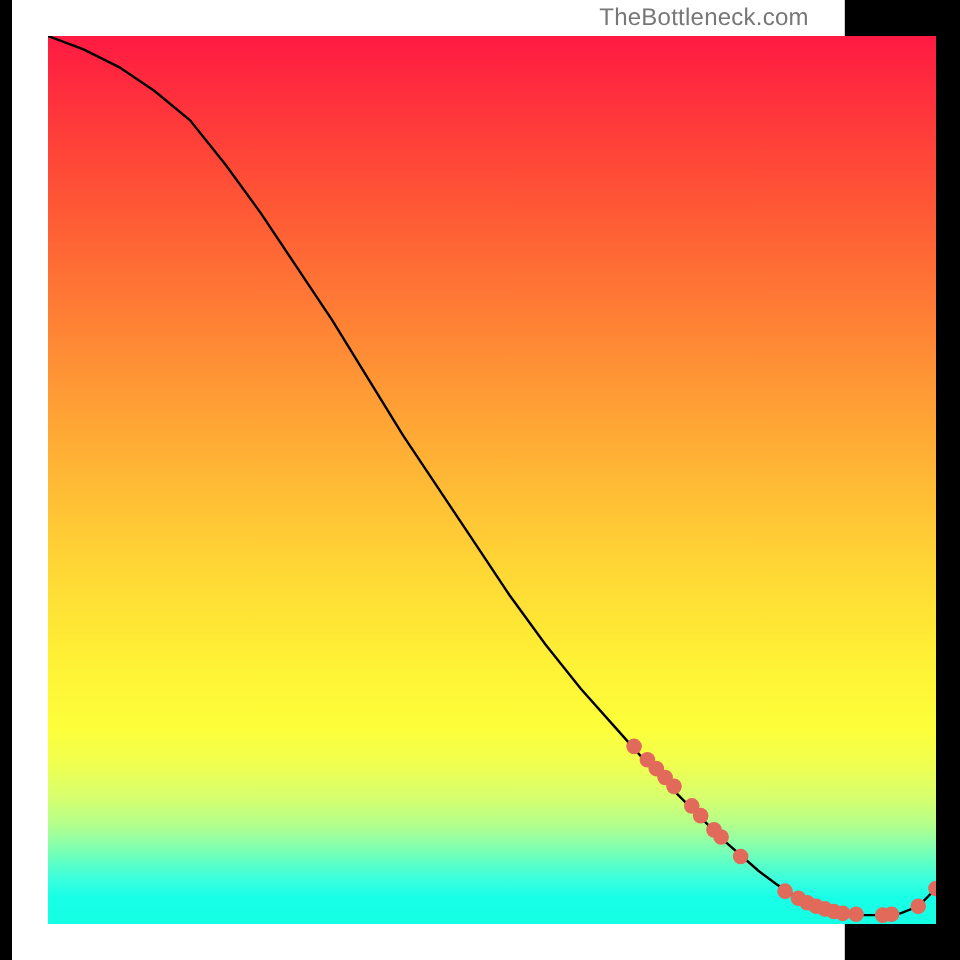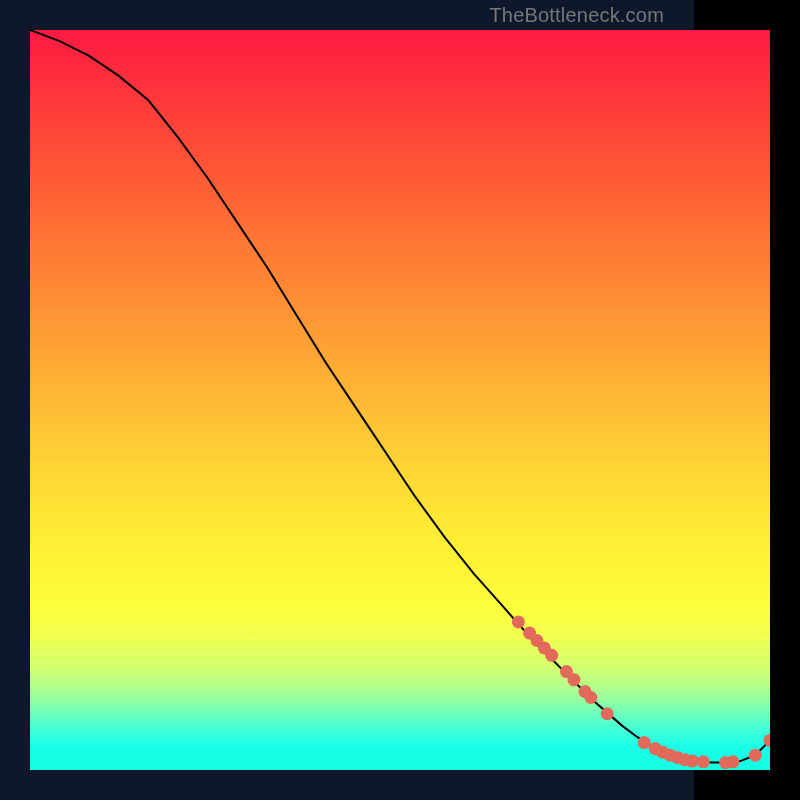--- a/index.html
+++ b/index.html
@@ -1,21 +1,22 @@
 <!DOCTYPE html>
 <html><head>
 <meta charset="utf-8">
 <style>
   * { margin: 0; padding: 0; box-sizing: border-box; }
   html, body { width: 800px; height: 800px; background: #000; overflow: hidden; }
   .container {
     width: 694px;
     height: 800px;
     position: relative;
-    background: #0f172a;
+    background: #ffffff;
+    margin-left: 10px;
   }
   .plot-area {
     position: absolute;
     left: 30px;
     top: 30px;
     width: 740px;
     height: 740px;
   }
   .gradient-bg {
     position: absolute;

